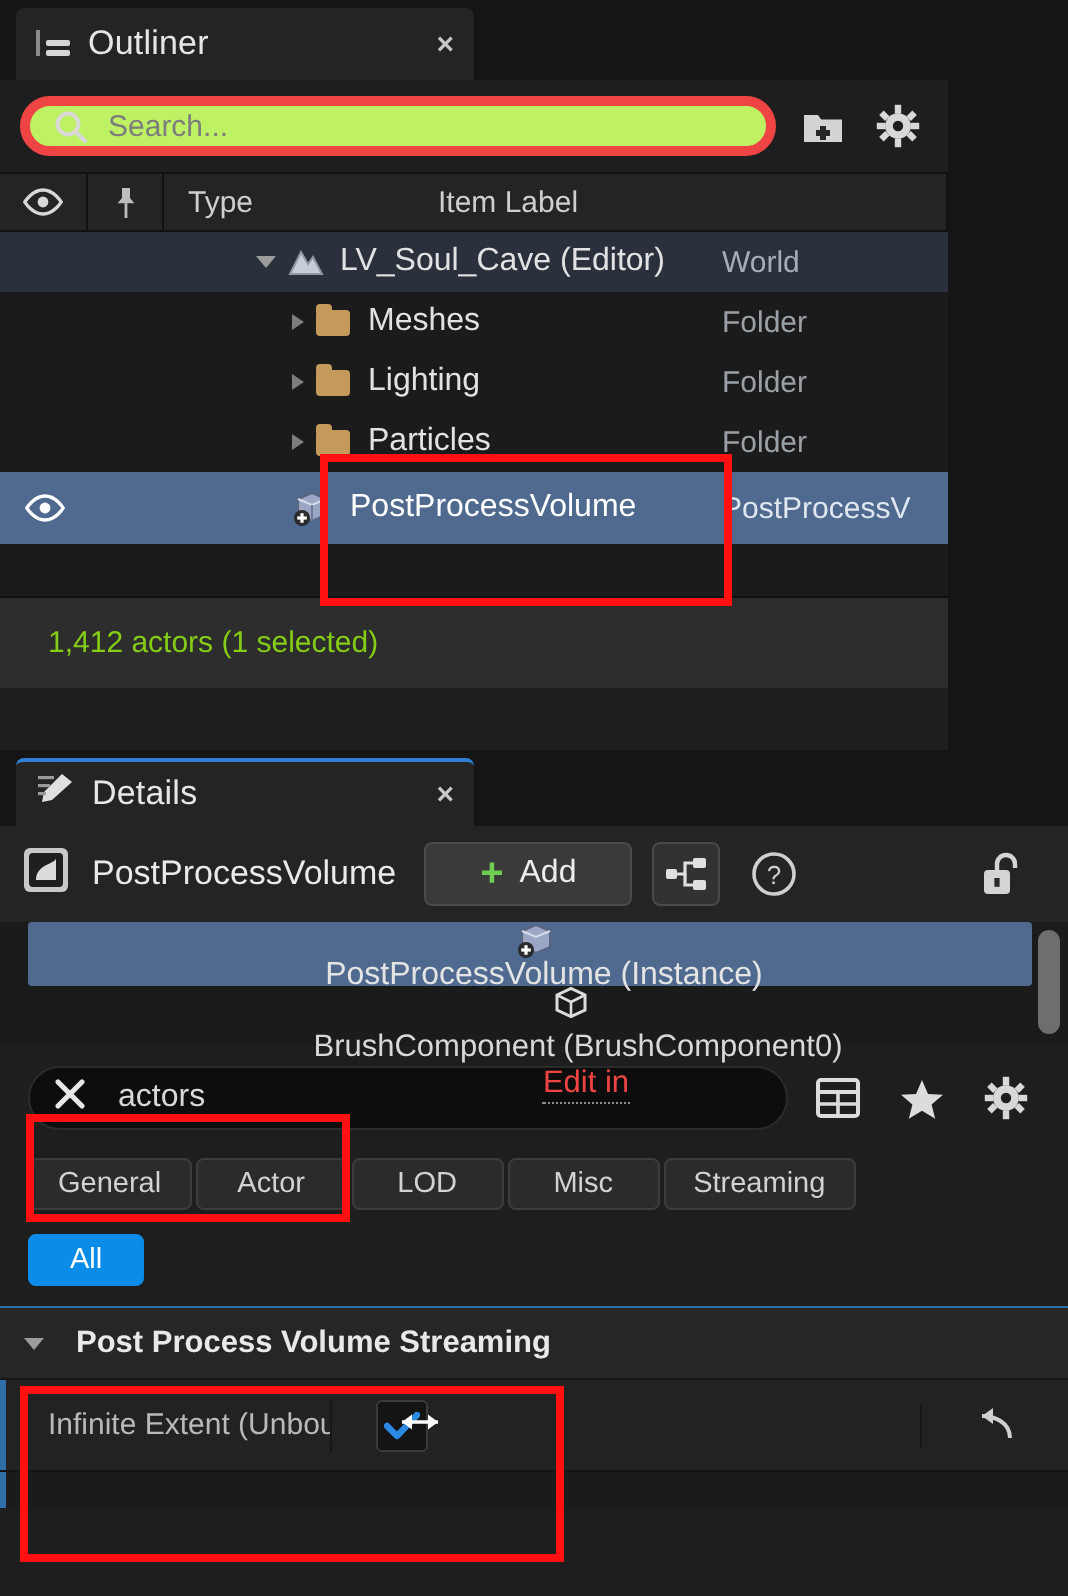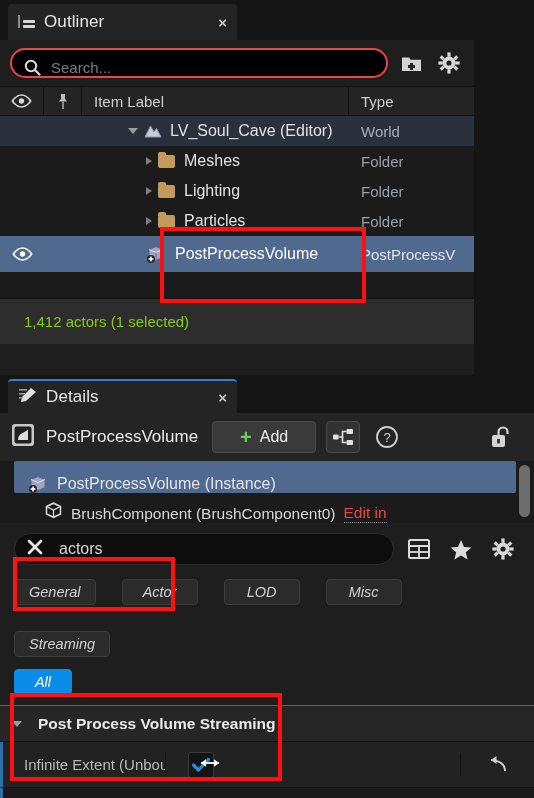--- a/index.html
+++ b/index.html
@@ -27,22 +27,22 @@
   .outliner-icon{ width:18px; height:16px; position:relative; display:inline-block;}
   .outliner-icon i{ position:absolute; left:5px; background:#d6d6d6; height:3px; border-radius:1px;}
   .outliner-icon i:nth-child(1){ top:1px; width:12px;}
   .outliner-icon i:nth-child(2){ top:6px; width:12px;}
   .outliner-icon i:nth-child(3){ top:11px; width:12px;}
   .outliner-icon b{ position:absolute; left:0; top:1px; width:2px; height:13px; background:#8a8a8a;}
 
   
   .search-row{ height:46px; background:#1e1e1e; display:flex; align-items:center; padding:0 10px; }
   .searchbox{
-    flex:1; height:30px; background:#000000; border-radius:15px;
-    display:flex; align-items:flex-end; padding:0 12px; border:2px solid #ef4444;
+    flex:1; height:30px; background:#bef264; border-radius:15px;
+    display:flex; align-items:center; padding:0 12px; border:5px solid #ef4444;
   }
   .searchbox .ph{ color:#7d7d7d; font-size:15px; margin-left:10px;}
   .icon-btn{ width:30px; height:30px; margin-left:8px; display:flex; align-items:center; justify-content:center; cursor:pointer;}
 
   
   .col-header{ display:flex; height:30px; background:#242424; border-top:1px solid #111; border-bottom:1px solid #111;}
   .ch{ display:flex; align-items:center; border-right:1px solid #111; color:#cfcfcf; font-size:15px; }
   .ch.eye{ width:44px; justify-content:center;}
   .ch.pin{ width:38px; justify-content:center;}
   .ch.label{ flex:1; padding-left:12px;}
@@ -80,32 +80,32 @@
   .add-btn{
     margin-left:14px; height:32px; min-width:104px; background:#3a3a3a; border:1px solid #4b4b4b;
     border-radius:4px; display:flex; align-items:center; justify-content:center; gap:8px; cursor:pointer;
   }
   .add-btn .plus{ color:#6fce52; font-size:20px; line-height:1; font-weight:bold;}
   .add-btn .lbl{ color:#ededed; font-size:16px;}
   .tb-ic{ width:34px; height:32px; margin-left:10px; display:flex; align-items:center; justify-content:center; cursor:pointer;}
   .tb-ic.boxed{ background:#323232; border:1px solid #4a4a4a; border-radius:4px;}
 
   .comp-list{ background:#1b1b1b; position:relative; }
-  .comp-row{ height:30px; display:flex; align-items:flex-end; padding-left:14px; color:#e4e4e4; font-size:16px;}
+  .comp-row{ height:30px; display:flex; align-items:center; padding-left:14px; color:#e4e4e4; font-size:16px;flex-direction:column;}
   .comp-row.sel{ background:#4f6a8e; margin:0 18px 0 14px; border-radius:2px;}
   .comp-row.sub{ padding-left:44px; color:#d8d8d8; font-size:15.5px;}
   .editin{ margin-left:8px; color:#ef4444; font-size:15.5px; border-bottom:1px dotted #8e8e8e;}
   .scrollbar{ position:absolute; right:4px; top:4px; width:11px; height:52px; background:#6e6e6e; border-radius:6px;}
 
   .filter-row{ height:52px; display:flex; align-items:center; padding:0 14px; background:#1e1e1e;}
   .fsearch{ flex:1; height:32px; background:#0d0d0d; border-radius:16px; display:flex; align-items:center; padding:0 10px; border:1px solid #2b2b2b;}
   .fsearch .val{ color:#d8d8d8; font-size:16px; margin-left:14px;}
   .fs-ic{ width:34px;height:32px; display:flex; align-items:center; justify-content:center; margin-left:8px; cursor:pointer;}
 
-  .chips{ padding:4px 14px 0 14px; display:flex; flex-wrap:wrap; gap:26px;font-style:italic; }
+  .chips{ padding:4px 14px 0 14px; display:flex; flex-wrap:wrap; gap:2px; }
   .chip{ height:26px; min-width:76px; padding:0 14px; background:#2b2b2b; border:1px solid #3d3d3d; border-radius:4px;
          display:flex; align-items:center; justify-content:center; color:#d2d2d2; font-size:14.5px; cursor:pointer;}
   .chip.active{ background:#0c8ce9; border-color:#0c8ce9; color:#fff; min-width:58px;}
 
   .cat-wrap{ margin-top:10px; border-top:1px solid #2f6fa8; }
   .cat-header{ height:36px; display:flex; align-items:center; padding-left:12px; background:#262626; border-bottom:1px solid #151515;}
   .cat-header .lbl{ color:#e9e9e9; font-size:15.5px; font-weight:bold; margin-left:10px;}
   .prop-row{ height:46px; display:flex; align-items:center; background:#222; border-bottom:1px solid #151515; position:relative;}
   .prop-name{ width:165px; padding-left:24px; color:#b9b9b9; font-size:15px; white-space:nowrap; overflow:hidden;}
   .prop-val{ flex:1; border-left:1px solid #171717; display:flex; align-items:center; padding-left:22px;}
@@ -177,22 +177,22 @@
           <path d="M10.5 1C5 1 1.4 7 1.4 7s3.6 6 9.1 6 9.1-6 9.1-6S16 1 10.5 1z" fill="none" stroke="#d8d8d8" stroke-width="1.7"></path>
           <circle cx="10.5" cy="7" r="2.7" fill="#d8d8d8"></circle>
         </svg>
       </div>
       <div class="ch pin">
         <svg width="12" height="17" viewBox="0 0 12 17">
           <path d="M4 1h4v5l2.2 2.6H1.8L4 6z" fill="#bdbdbd"></path>
           <rect x="5.3" y="8.6" width="1.4" height="7.4" fill="#bdbdbd"></rect>
         </svg>
       </div>
+      <div class="ch type">Type</div>
       <div class="ch label">Item Label</div>
-      <div class="ch type">Type</div>
     </div>
 
     <div class="tree">
 
       <div class="row world">
         <div class="eyecell"></div>
         <div class="pincell"></div>
         <div class="labelcell" style="padding-left:46px">
           <span class="arrow down"></span>
           <span class="world-ic">

